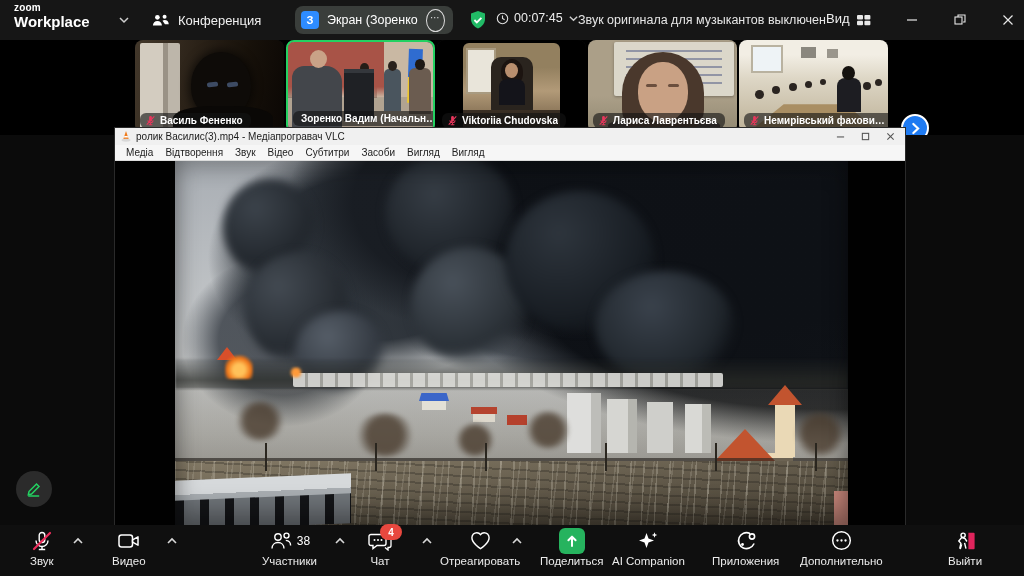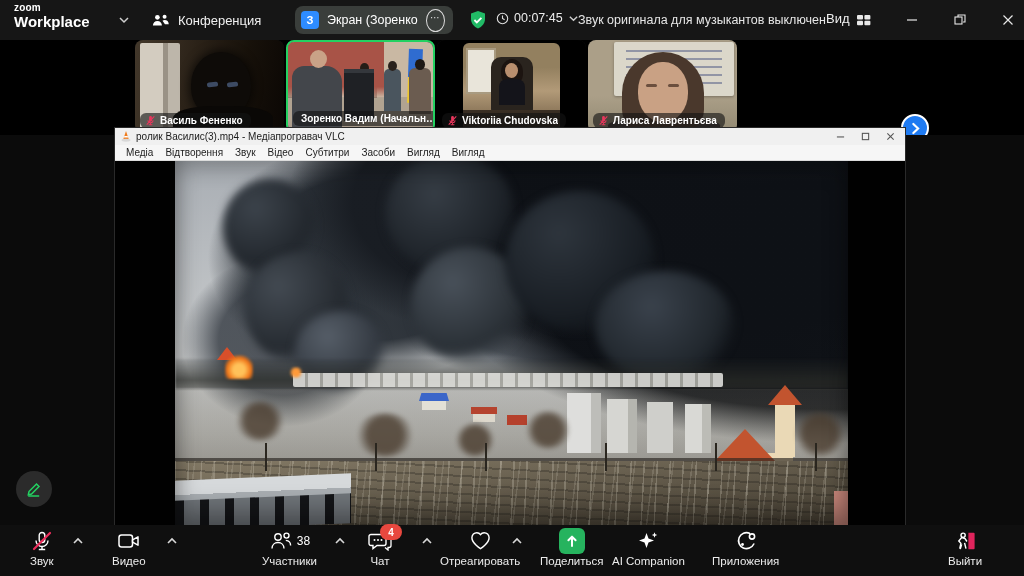--- a/index.html
+++ b/index.html
@@ -365,20 +365,48 @@
               <rect x="6" y="1.5" width="4" height="8" rx="2"></rect>
               <path d="M3.6 7.5a4.4 4.4 0 008.8 0h-1.3a3.1 3.1 0 01-6.2 0zM7.3 12h1.4v2H7.3z"></path>
               <rect x="5" y="13.6" width="6" height="1.2" rx=".6"></rect>
             </g>
             <path d="M2.5 14L13.5 2" stroke="#e8365c" stroke-width="1.6"></path>
           </svg>
         <span>Лариса Лаврентьєва</span>
       </div>
     </div>
 
+    <div class="thumb t-5">
+      <div class="scene s5">
+        <i class="w" style="position:absolute"></i>
+          <i class="p1" style="position:absolute"></i>
+          <i class="p2" style="position:absolute"></i>
+        <div class="table"></div>
+        <i class="hd" style="left:16px;top:50px;width:9px;height:9px"></i>
+        <i class="hd" style="left:33px;top:46px;width:8px;height:8px"></i>
+        <i class="hd" style="left:50px;top:43px;width:8px;height:8px"></i>
+        <i class="hd" style="left:66px;top:41px;width:7px;height:7px"></i>
+        <i class="hd" style="left:81px;top:39px;width:6px;height:6px"></i>
+        <i class="hd" style="left:124px;top:42px;width:8px;height:8px"></i>
+        <i class="hd" style="left:136px;top:39px;width:7px;height:7px"></i>
+        <i class="bg1"></i>
+          <i class="bh1"></i>
+      </div>
+      <div class="name-pill">
+        <svg class="mic-s" viewBox="0 0 16 16">
+            <g fill="#e8365c">
+              <rect x="6" y="1.5" width="4" height="8" rx="2"></rect>
+              <path d="M3.6 7.5a4.4 4.4 0 008.8 0h-1.3a3.1 3.1 0 01-6.2 0zM7.3 12h1.4v2H7.3z"></path>
+              <rect x="5" y="13.6" width="6" height="1.2" rx=".6"></rect>
+            </g>
+            <path d="M2.5 14L13.5 2" stroke="#e8365c" stroke-width="1.6"></path>
+          </svg>
+        <span>Немирівський фахови…</span>
+      </div>
+    </div>
 
     <div class="next-btn">
       <svg width="13" height="13" viewBox="0 0 12 12">
           <path d="M4 1.8L8.4 6 4 10.2" fill="none" stroke="#fff" stroke-width="2" stroke-linecap="round"></path>
         </svg>
     </div>
   </div>
 
   <div class="stage">
     <div class="vlc">
@@ -582,20 +610,33 @@
       <span class="ic">
           <svg width="22" height="22" viewBox="0 0 22 22">
             <path d="M14.5 3.2A8 8 0 1018.8 14" fill="none" stroke="#fff" stroke-width="1.6" stroke-linecap="round"></path>
             <circle cx="17" cy="6.5" r="2.6" fill="none" stroke="#fff" stroke-width="1.6"></circle>
             <circle cx="7.5" cy="14.5" r="1.4" fill="#fff"></circle>
           </svg>
         </span>
       <span class="lb">Приложения</span>
     </div>
 
+    <div class="tbi" style="left:800px">
+      <span class="ic">
+          <svg width="23" height="23" viewBox="0 0 24 24">
+            <circle cx="12" cy="12" r="9.2" fill="none" stroke="#fff" stroke-width="1.5"></circle>
+            <g fill="#fff">
+              <circle cx="7.8" cy="12" r="1.2"></circle>
+              <circle cx="12" cy="12" r="1.2"></circle>
+              <circle cx="16.2" cy="12" r="1.2"></circle>
+            </g>
+          </svg>
+        </span>
+      <span class="lb">Дополнительно</span>
+    </div>
 
     <div class="tbi" style="left:948px">
       <span class="ic">
           <svg width="23" height="22" viewBox="0 0 24 22">
             <path d="M15 2.5h5.5a1 1 0 011 1v15a1 1 0 01-1 1H15z" fill="#e0245c"></path>
             <g fill="none" stroke="#fff" stroke-width="1.5">
               <circle cx="9.5" cy="5" r="2.2"></circle>
               <path d="M6 19l1.2-5.5L5 11l3-3.5 3.5 1 2 3M8 14.5L6.5 19.5M11 13l1.5 6"></path>
             </g>
           </svg>

